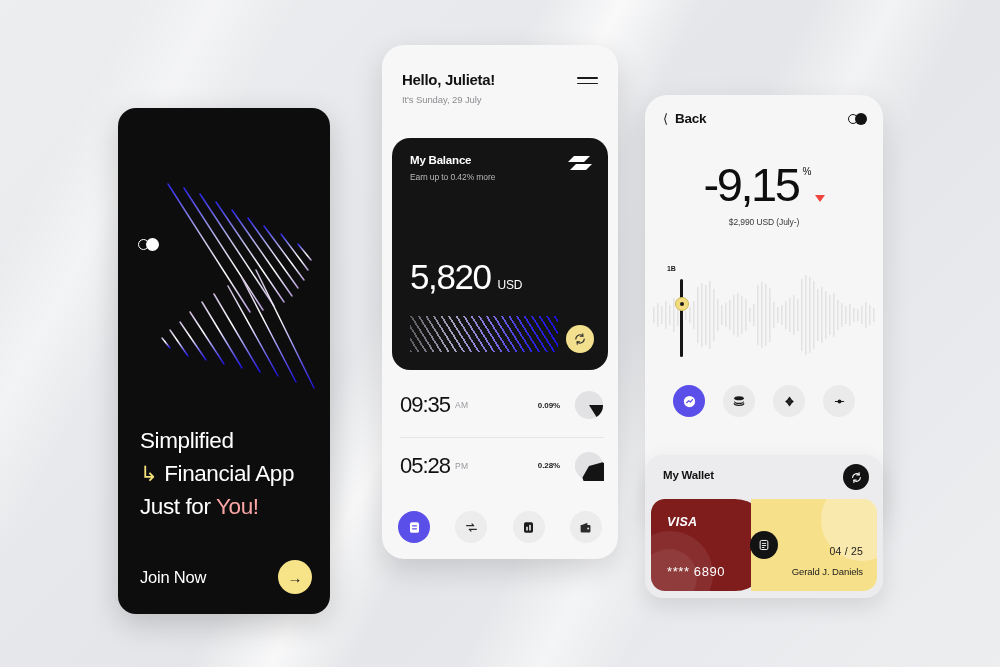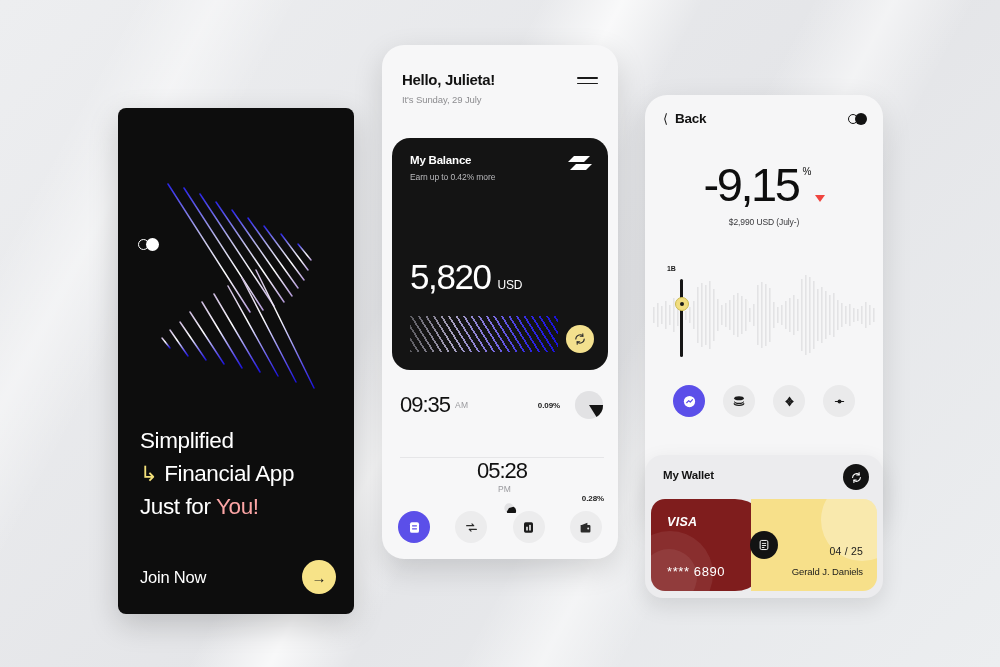--- a/index.html
+++ b/index.html
@@ -19,23 +19,23 @@
       linear-gradient(118deg, rgba(255,255,255,0) 40%, rgba(255,255,255,.75) 46%, rgba(255,255,255,0) 52%),
       linear-gradient(118deg, rgba(255,255,255,0) 60%, rgba(255,255,255,.55) 66%, rgba(255,255,255,0) 72%),
       linear-gradient(118deg, rgba(255,255,255,0) 10%, rgba(255,255,255,.45) 16%, rgba(255,255,255,0) 22%),
       linear-gradient(135deg, #edeef0 0%, #e4e5e8 55%, #eceef0 100%);
     pointer-events: none;
   }
 
   
   .phone1 {
     position: absolute; left: 118px; top: 108px;
-    width: 236px; height: 506px;
+    width: 212px; height: 506px;
     background: #0d0d0d;
-    border-radius: 8px;
+    border-radius: 18px;
     overflow: hidden;
     box-shadow: 0 10px 30px rgba(0,0,0,.18);
   }
   .p1-logo { position: absolute; left: 20px; top: 130px; display: flex; align-items: center; }
   .p1-logo .ring {
     width: 11px; height: 11px; border-radius: 50%;
     border: 1.6px solid #fff; background: transparent;
   }
   .p1-logo .dot {
     width: 13px; height: 13px; border-radius: 50%;
@@ -98,21 +98,21 @@
     position: absolute; right: 14px; bottom: 17px;
     width: 28px; height: 28px; border-radius: 50%;
     background: #f3e08e; display: flex; align-items: center; justify-content: center;
   }
 
   .rate-row {
     position: absolute; left: 18px; right: 14px; height: 56px;
     display: flex; align-items: center;
   }
   .rate-row.r1 { top: 332px; }
-  .rate-row.r2 { top: 412px; border-top: 1px solid #e6e6e8; flex-direction: column; }
+  .rate-row.r2 { top: 392px; border-top: 1px solid #e6e6e8; }
   .rate-time { font-size: 22px; color: #111; font-weight: 400; letter-spacing: -1px; }
   .rate-mer { font-size: 8.5px; color: #9a9a9e; margin-left: 5px; letter-spacing: .2px; }
   .rate-pct { margin-left: auto; font-size: 8px; color: #1c1c1c; font-weight: 700; letter-spacing: -.1px; padding-left: 15px; }
   .pie { width: 30px; height: 30px; margin-left: 14px; }
 
   .p2-nav {
     position: absolute; left: 16px; right: 16px; bottom: 16px;
     display: flex; justify-content: space-between; align-items: center;
   }
   .nav-btn {

